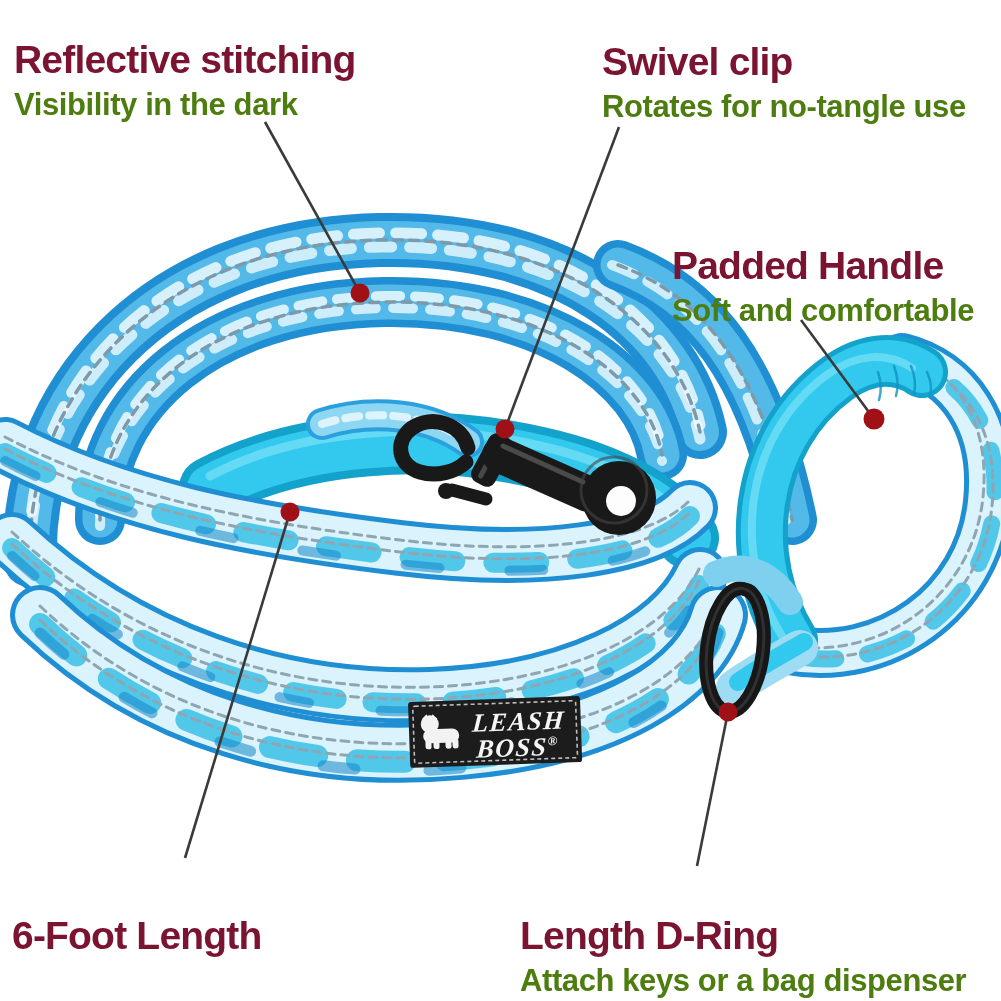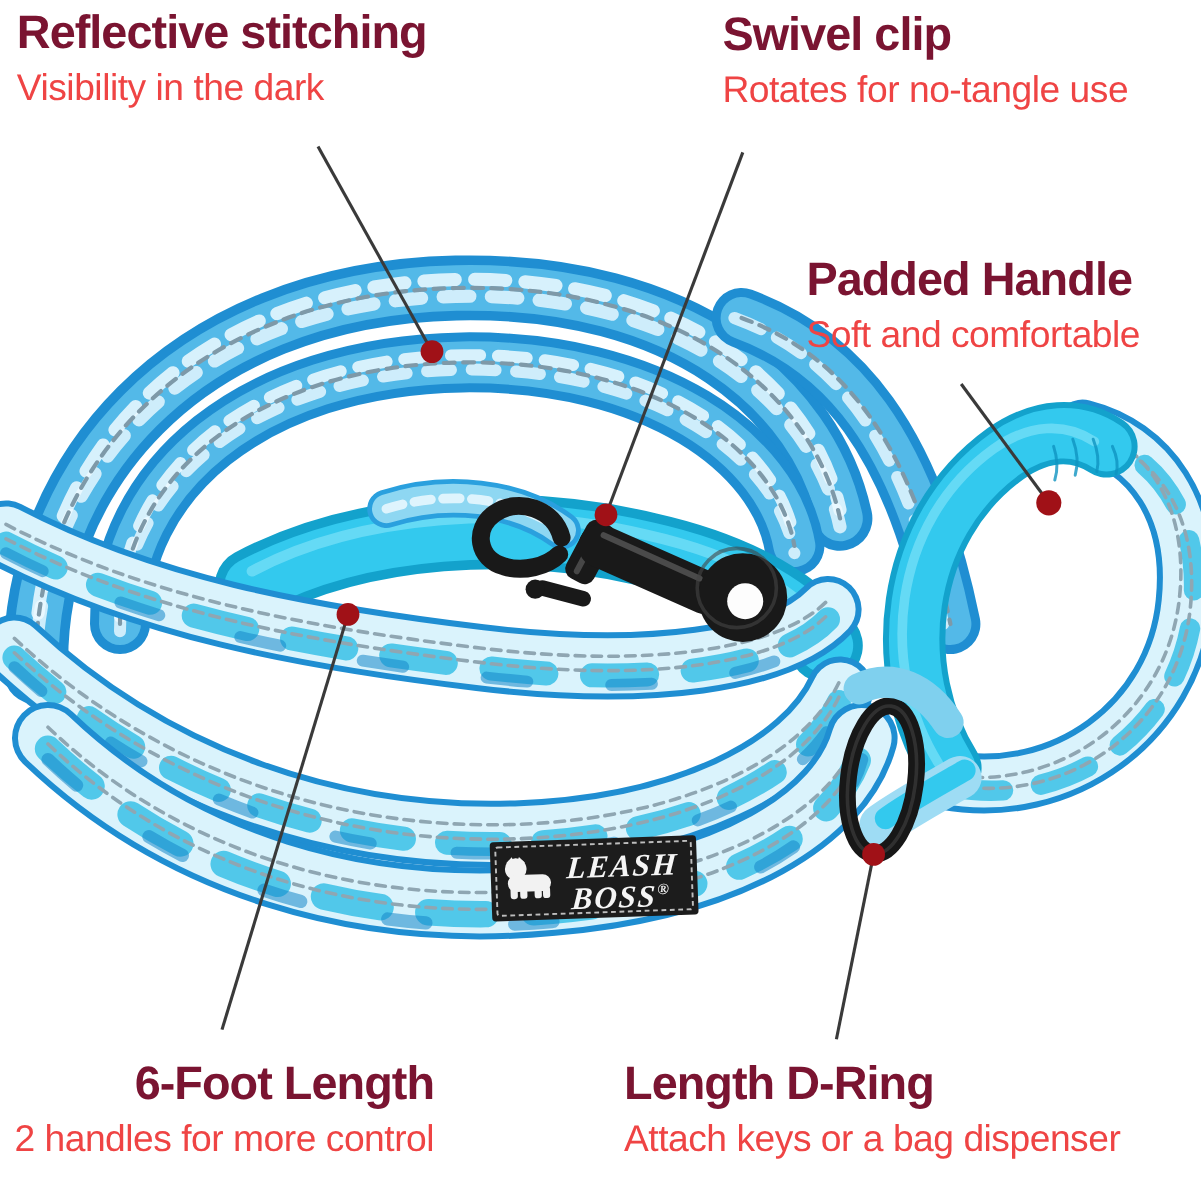--- a/index.html
+++ b/index.html
@@ -1,21 +1,21 @@
 <!DOCTYPE html>
 <html><head>
 <meta charset="utf-8">
 <style>
   html,body{margin:0;padding:0;background:#ffffff;}
   .stage{position:relative;width:1001px;height:1001px;background:#ffffff;overflow:hidden;
          font-family:"Liberation Sans","DejaVu Sans",sans-serif;}
   .art{position:absolute;left:0;top:0;width:1001px;height:1001px;}
   .callout{position:absolute;z-index:5;}
-  .callout .t{font-weight:700;font-size:39px;line-height:1.12;color:#7a1431;letter-spacing:-0.8px;}
-  .callout .s{font-weight:400;font-size:31px;line-height:1.15;color:#ef4444;letter-spacing:-0.4px;margin-top:5px;}
+  .callout .t{font-weight:700;font-size:39px;line-height:1.12;color:#7a1431;letter-spacing:-0.8px;margin-top:32px;}
+  .callout .s{font-weight:700;font-size:31px;line-height:1.15;color:#4d7c0f;letter-spacing:-0.4px;margin-top:5px;}
   .band{fill:none;stroke-linecap:round;stroke-linejoin:round;}
   .band use{fill:none;stroke-linecap:round;}
   .hw{fill:none;stroke:#191919;stroke-linecap:round;stroke-linejoin:round;}
   .annline{stroke:#3a3a3a;stroke-width:2.6;}
   .anndot{fill:#a01117;}
   .patchtext{font-family:"Liberation Serif","DejaVu Serif",serif;font-weight:700;font-style:italic;
              fill:#f5f5f5;letter-spacing:1.5px;}
 </style>
 </head>
 <body>
@@ -178,21 +178,20 @@
     <div class="s">Soft and comfortable</div>
   </div>
 
   <div class="callout" style="left:602px;top:8px;">
     <div class="t">Swivel clip</div>
     <div class="s">Rotates for no-tangle use</div>
   </div>
 
   <div class="callout" style="left:12px;top:882px;text-align:right;">
     <div class="t">6-Foot Length</div>
-    <div class="s">2 handles for more control</div>
   </div>
 
   <div class="callout" style="left:520px;top:882px;">
     <div class="t">Length D-Ring</div>
     <div class="s">Attach keys or a bag dispenser</div>
   </div>
 
 </div>
 
 </body></html>

